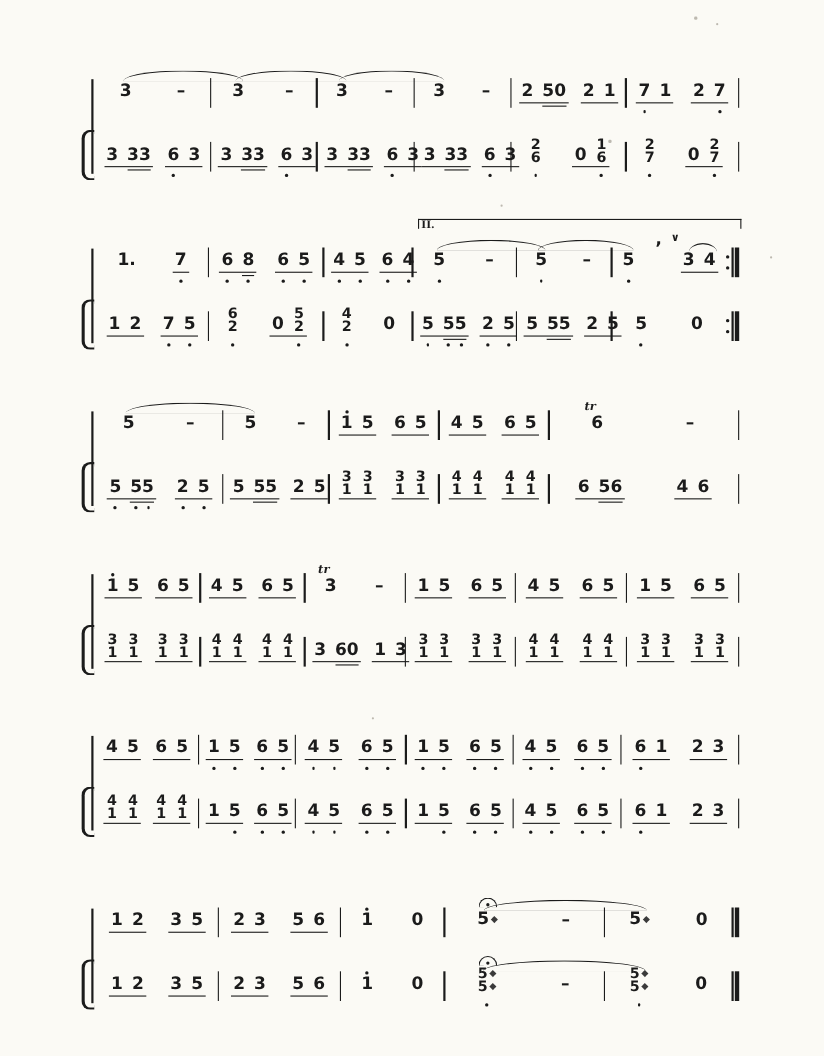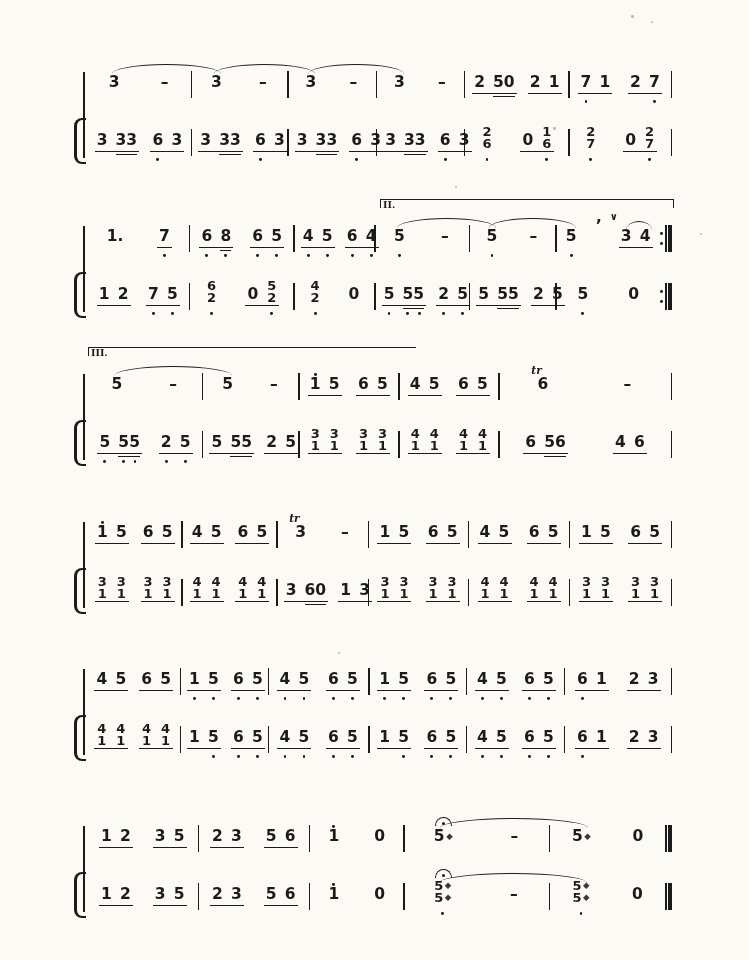--- a/index.html
+++ b/index.html
@@ -834,23 +834,20 @@
               <div class="digits">4</div>
             </div>
             <div class="note">
               <div class="digits">6</div>
             </div>
           </div>
         </div>
         <div class="bl"></div>
       </div>
       <div class="brace"></div>
-      <div class="volta tl" style="left: 0%; width: 56%; top: -13px;">
-        <span>III.</span>
-      </div>
       <div class="arc" style="left: 26.4656px; width: 117.409px; top: 6px;"></div>
     </div>
     <div class="system" style="top: 508px;">
       <div class="sysline"></div>
       <div class="vrow v1">
         <div class="meas" style="flex-grow: 0.95;">
           <div class="grp u1">
             <div class="note">
               <div class="digits">1</div>
               <div class="hi">

